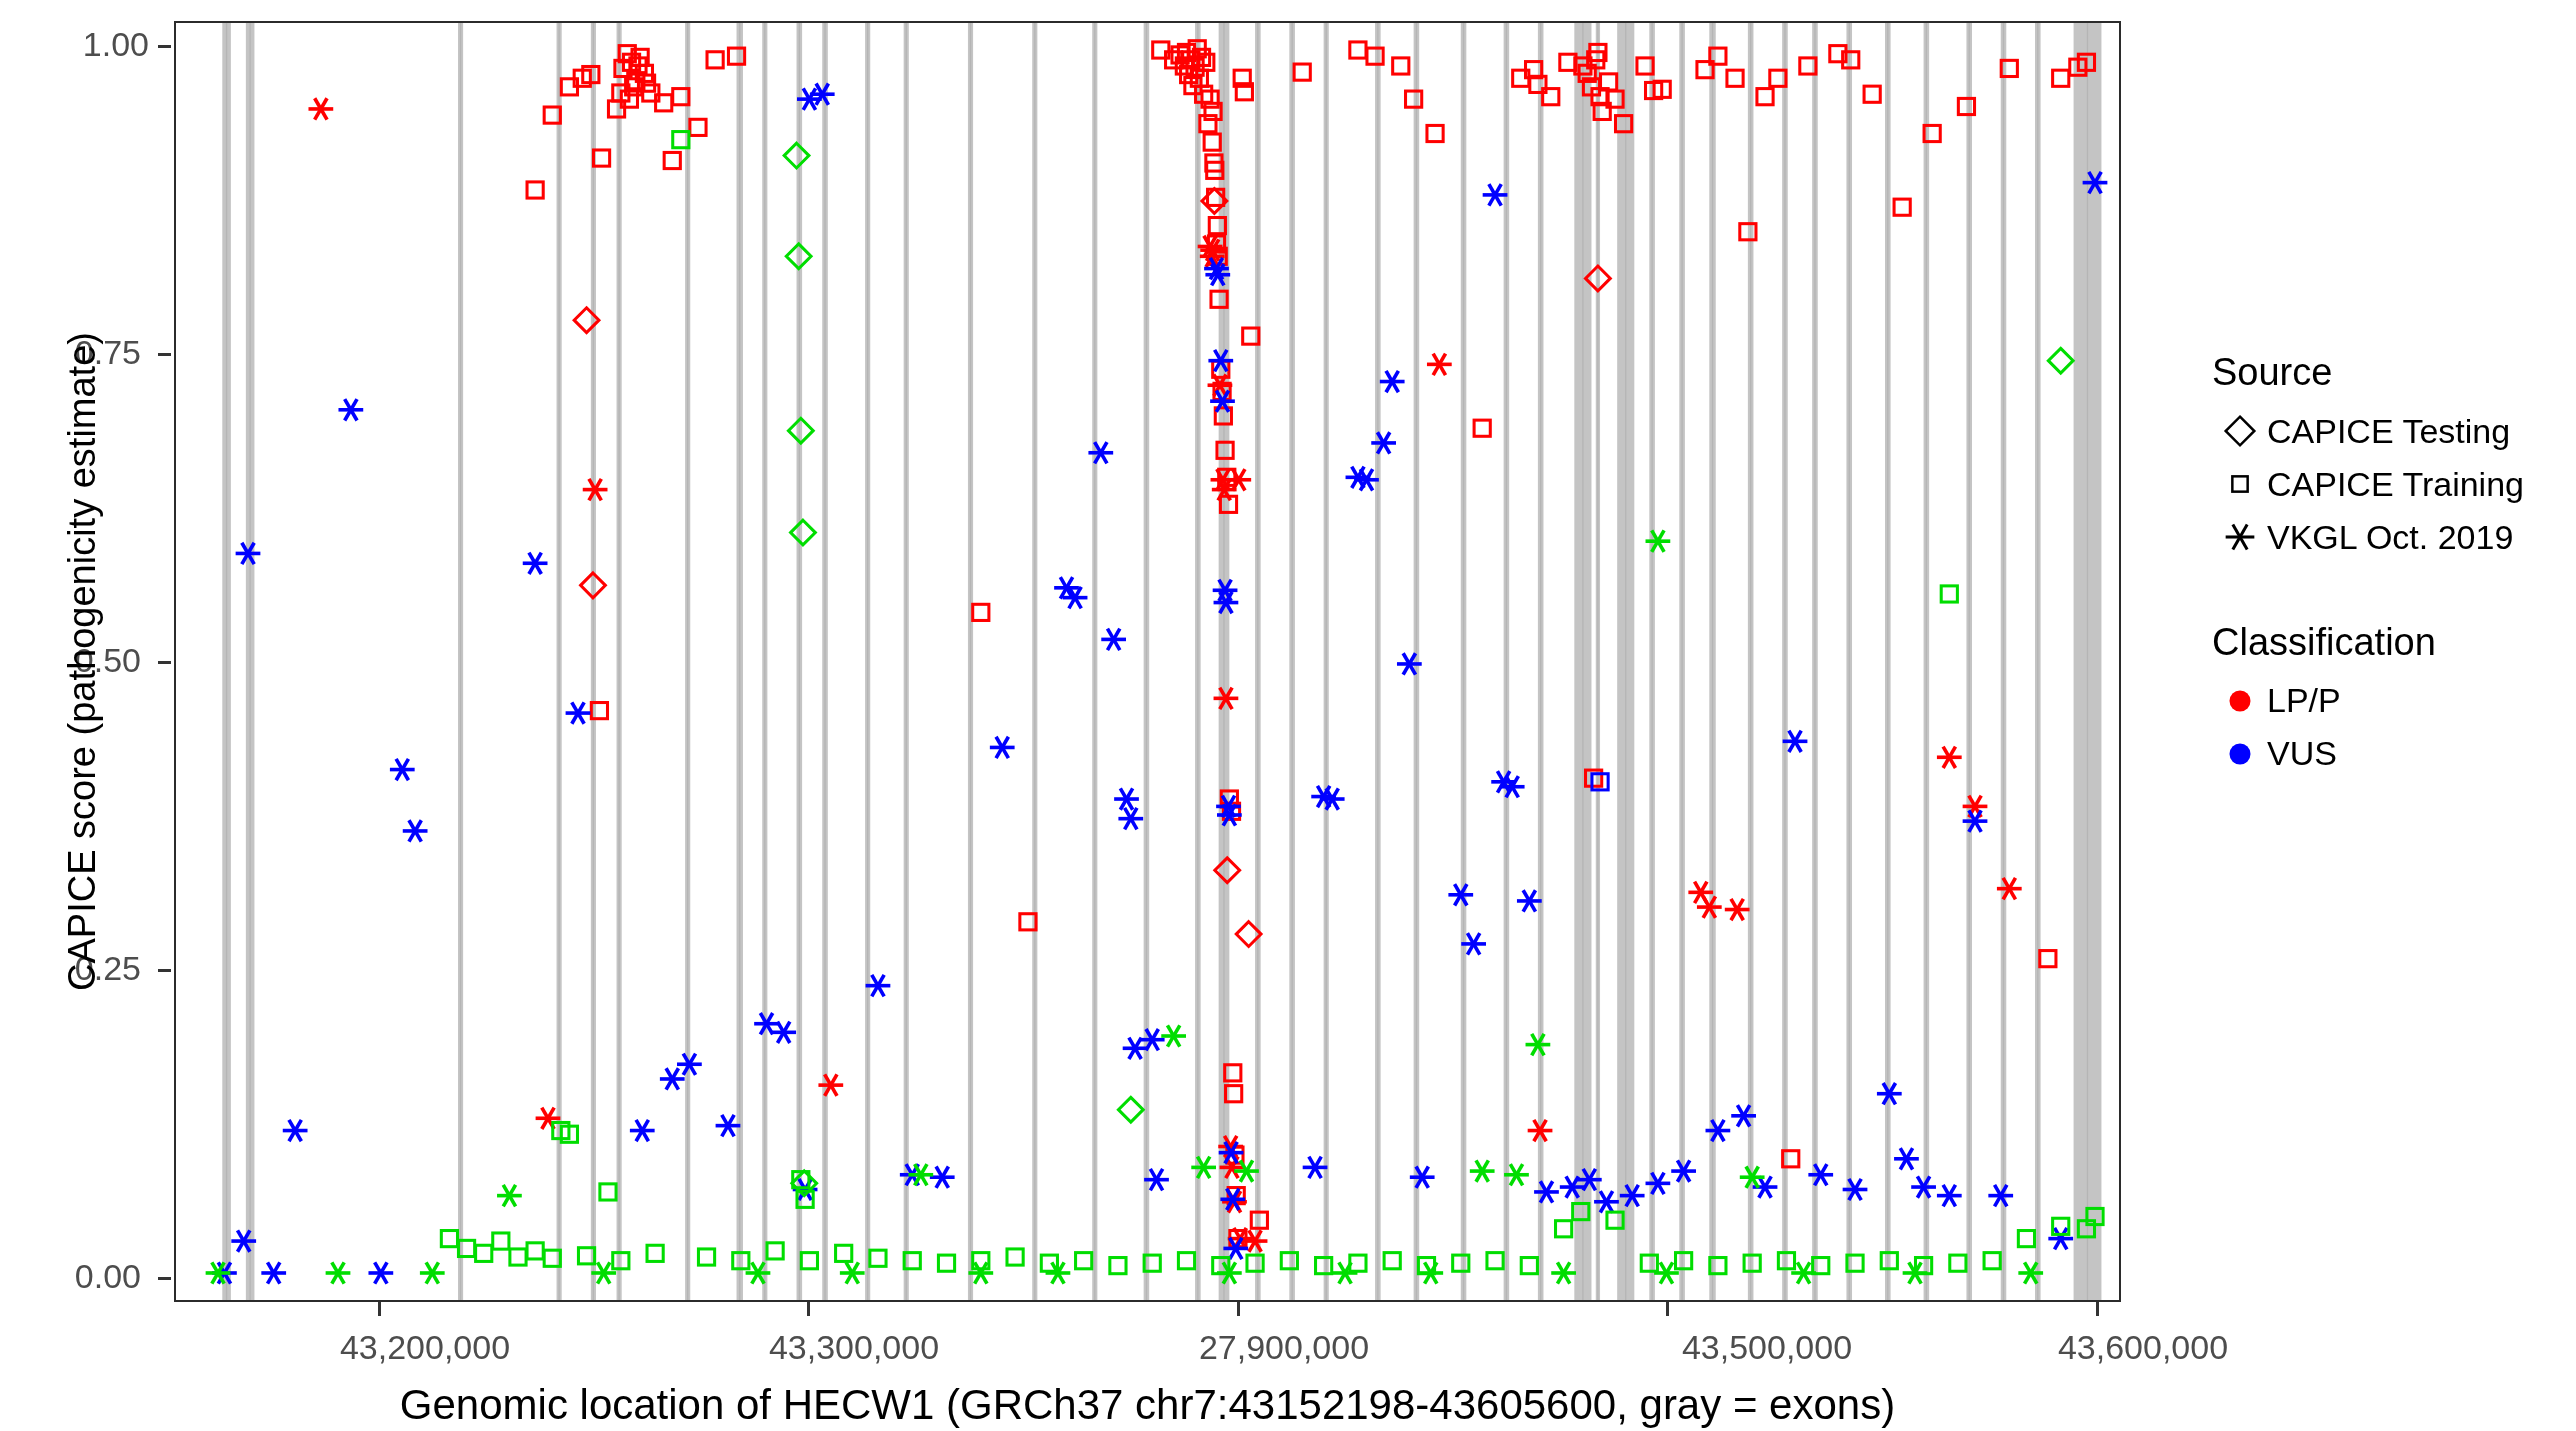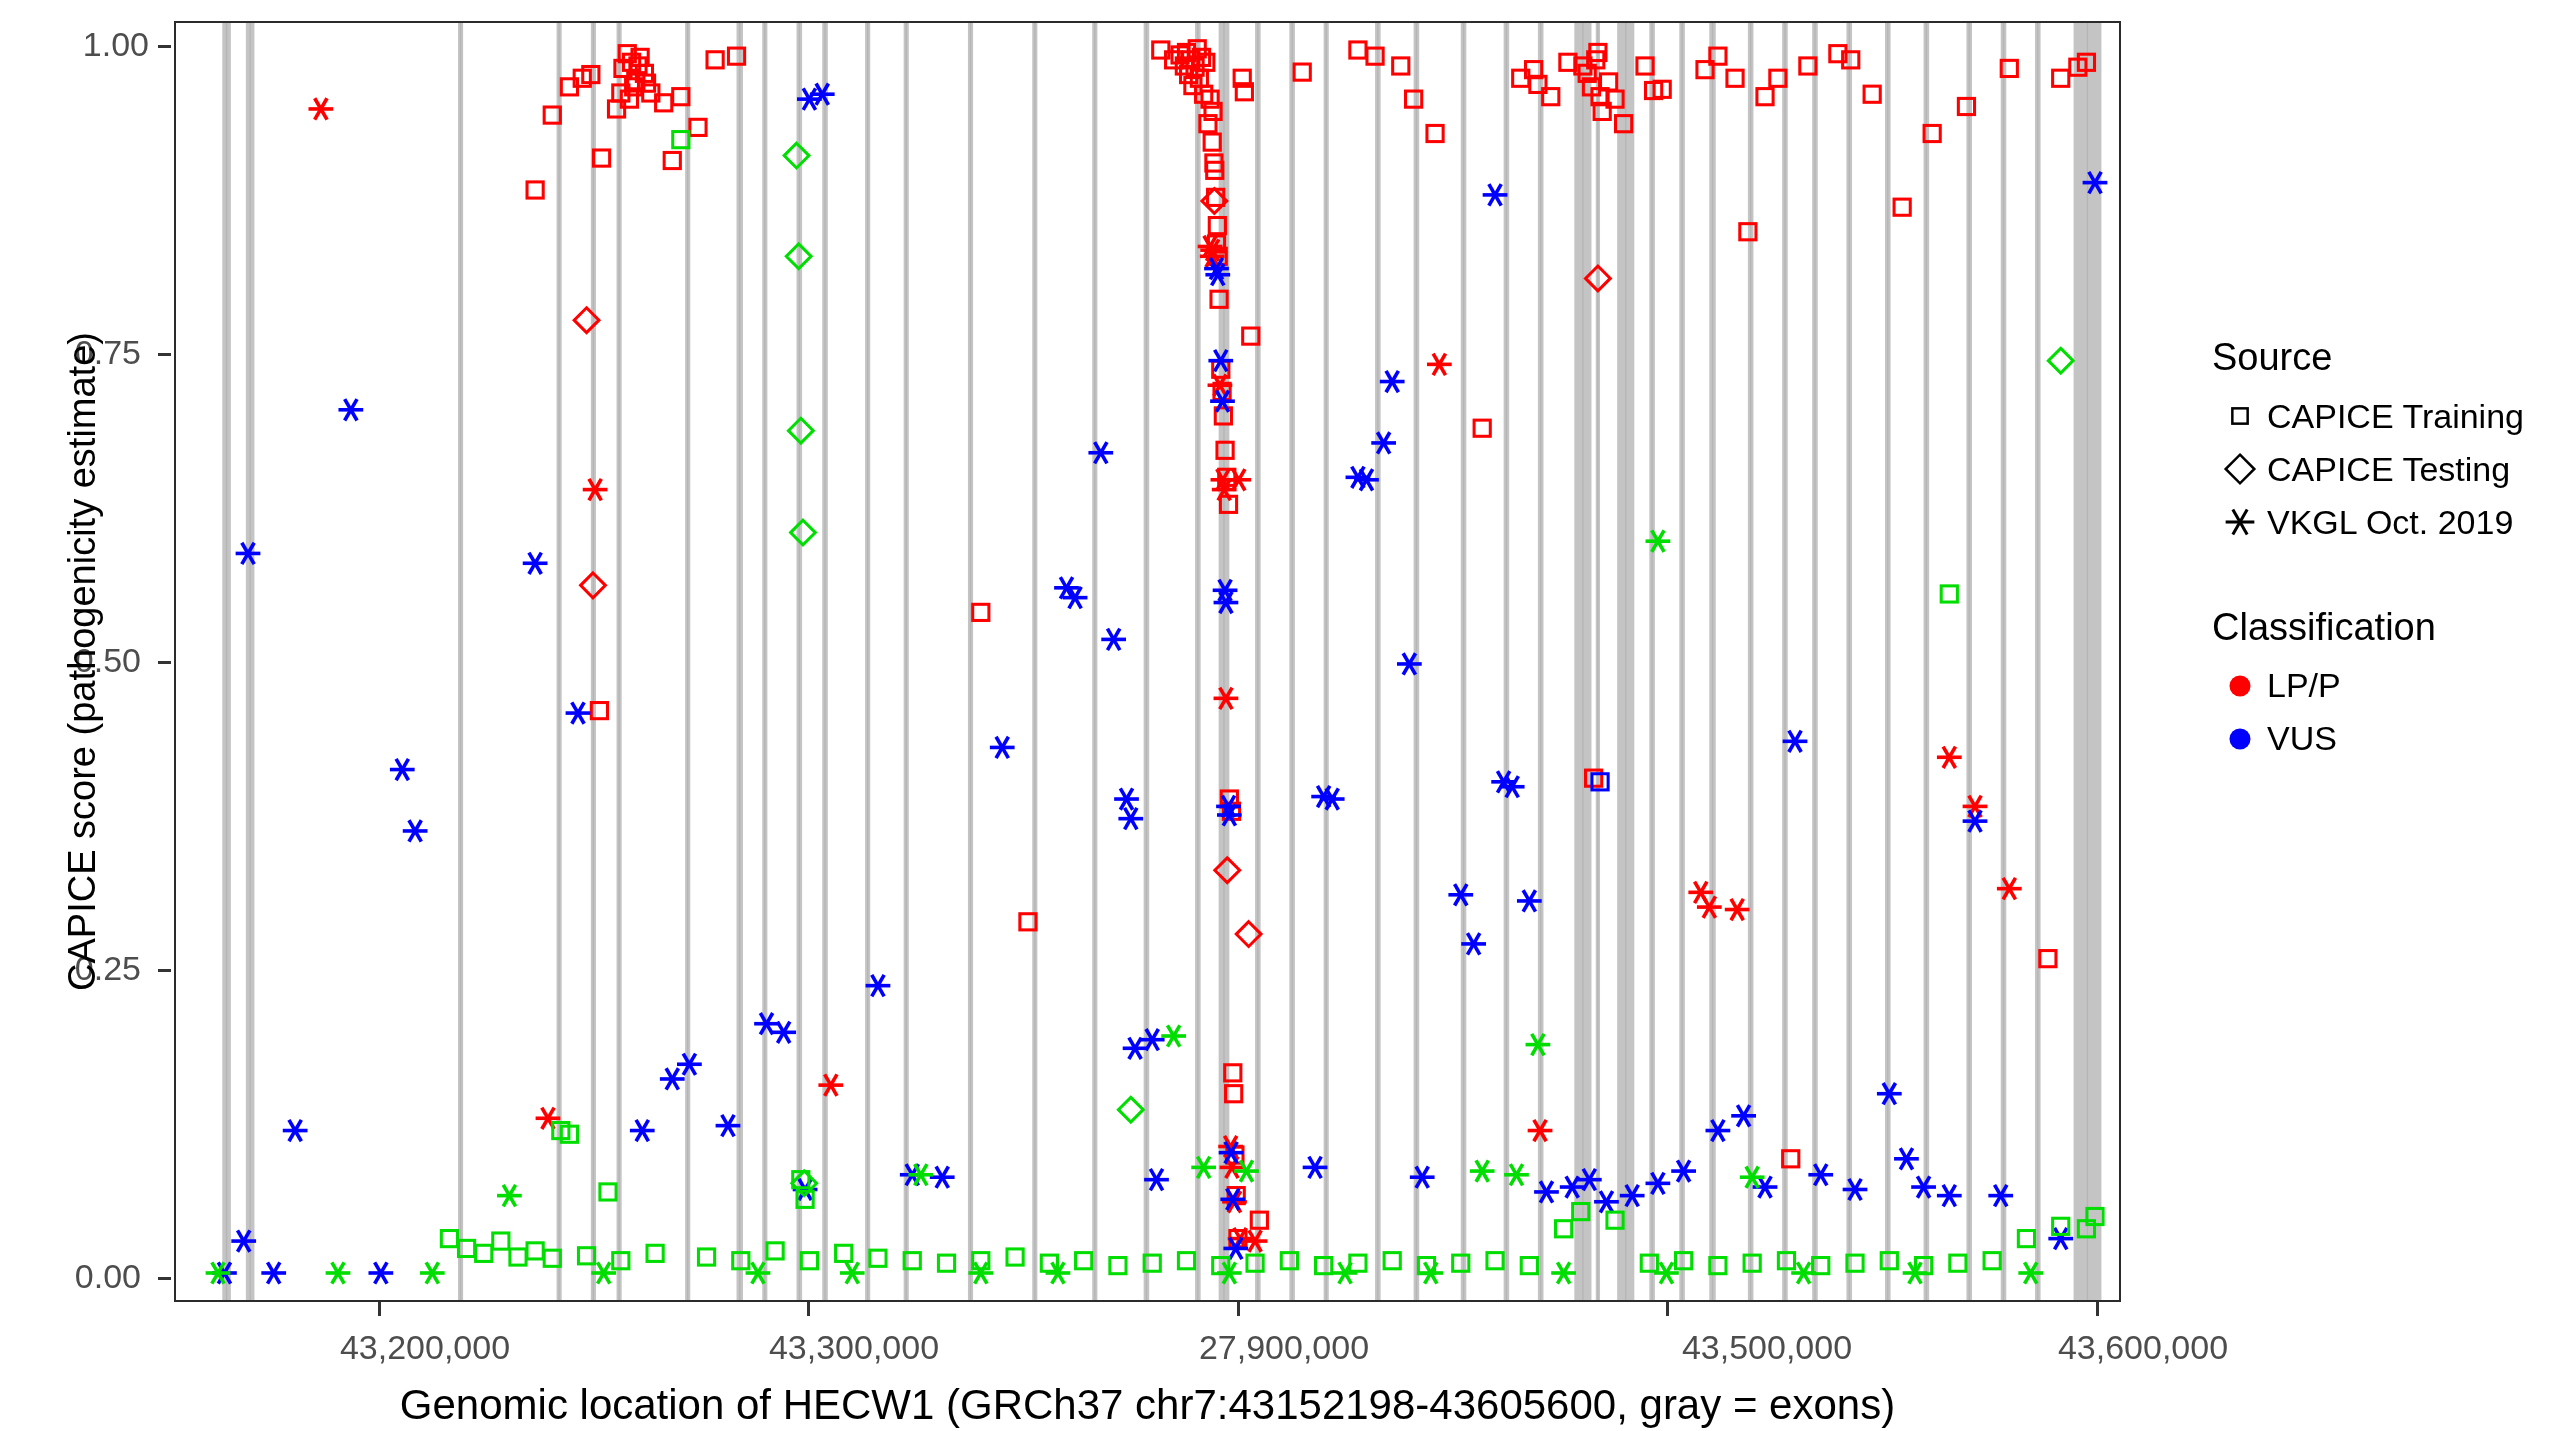--- a/index.html
+++ b/index.html
@@ -32,21 +32,21 @@
     position:absolute;top:1328px;font-size:34px;color:#4d4d4d;
     text-align:center;white-space:nowrap;transform:translateX(-50%);margin-left:46px;
   }
   .xtick-mark{position:absolute;top:1302px;width:2.9px;height:14.3px;background:#333;}
   #xlabel{
     position:absolute;left:174px;top:1381px;width:1947px;
     font-size:42px;color:#000;text-align:center;white-space:nowrap;
   }
 
   
-  #legend{position:absolute;left:2212px;top:334px;width:353px;}
+  #legend{position:absolute;left:2212px;top:349px;width:353px;}
   .legend-title{font-size:38px;color:#000;margin:0 0 9.5px 0;line-height:46px;}
   .legend-row{display:flex;align-items:center;height:53px;}
   .legend-key{width:55px;min-width:55px;display:flex;align-items:center;justify-content:center;}
   .legend-text{font-size:34px;color:#000;white-space:nowrap;}
   .legend-gap{height:55px;}
 </style>
 </head>
 <body>
 
 <div id="root">
@@ -1019,32 +1019,32 @@
       <div class="xtick-mark" style="left: 2096px;"></div>
     </div>
   <div id="xlabel">Genomic location of HECW1 (GRCh37 chr7:43152198-43605600, gray = exons)</div>
 
   <div id="legend">
     <div class="legend-title">Source</div>
     <div id="source-rows">
         <div class="legend-row">
           <span class="legend-key">
             <svg width="44" height="44" viewBox="0 0 46 46">
+              <polygon points="23,8 38,23 23,38 8,23" fill="none" stroke="#000000" stroke-width="2.6"></polygon>
+            </svg>
+          </span>
+          <span class="legend-text">CAPICE Testing</span>
+        </div>
+        <div class="legend-row">
+          <span class="legend-key">
+            <svg width="44" height="44" viewBox="0 0 46 46">
               <rect x="15" y="15" width="16" height="16" fill="none" stroke="#000000" stroke-width="2.6"></rect>
             </svg>
           </span>
           <span class="legend-text">CAPICE Training</span>
-        </div>
-        <div class="legend-row">
-          <span class="legend-key">
-            <svg width="44" height="44" viewBox="0 0 46 46">
-              <polygon points="23,8 38,23 23,38 8,23" fill="none" stroke="#000000" stroke-width="2.6"></polygon>
-            </svg>
-          </span>
-          <span class="legend-text">CAPICE Testing</span>
         </div>
         <div class="legend-row">
           <span class="legend-key">
             <svg width="44" height="44" viewBox="0 0 46 46">
               <g>
                 <line x1="8" y1="23" x2="38" y2="23" stroke="#000000" stroke-width="3.2"></line>
                 <line x1="15.499999999999998" y1="10.009618943233422" x2="30.5" y2="35.99038105676658" stroke="#000000" stroke-width="3.2"></line>
                 <line x1="30.499999999999996" y1="10.00961894323342" x2="15.500000000000004" y2="35.99038105676658" stroke="#000000" stroke-width="3.2"></line>
               </g>
             </svg>

